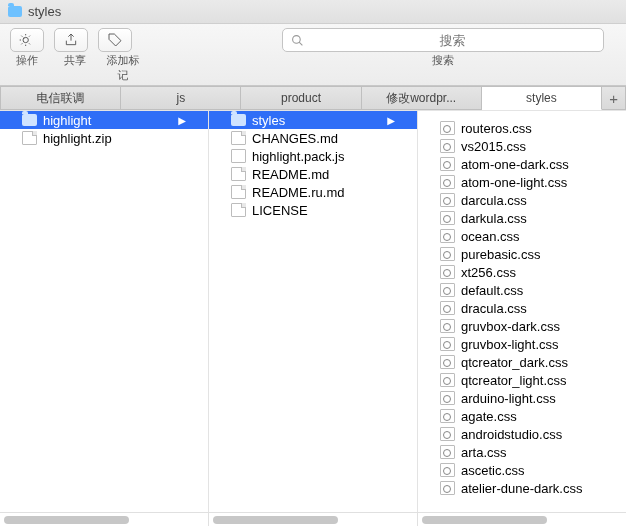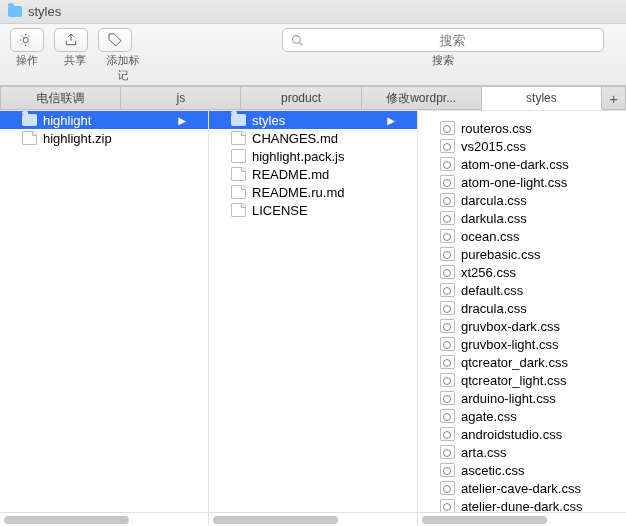--- a/index.html
+++ b/index.html
@@ -220,24 +220,20 @@
       <div class="row">
         <span class="ic ic-css"></span>
         <span class="label">arta.css</span>
       </div>
       <div class="row">
         <span class="ic ic-css"></span>
         <span class="label">ascetic.css</span>
       </div>
       <div class="row">
         <span class="ic ic-css"></span>
-        <span class="label">atelier-cave-dark.css</span>
-      </div>
-      <div class="row">
-        <span class="ic ic-css"></span>
         <span class="label">atelier-dune-dark.css</span>
       </div>
     </div>
   </div>
 
 <div class="scroll-h">
   <div class="sh-col">
       <div class="sh-thumb" style="left:4px;width:60%;"></div>
     </div>
   <div class="sh-col">

